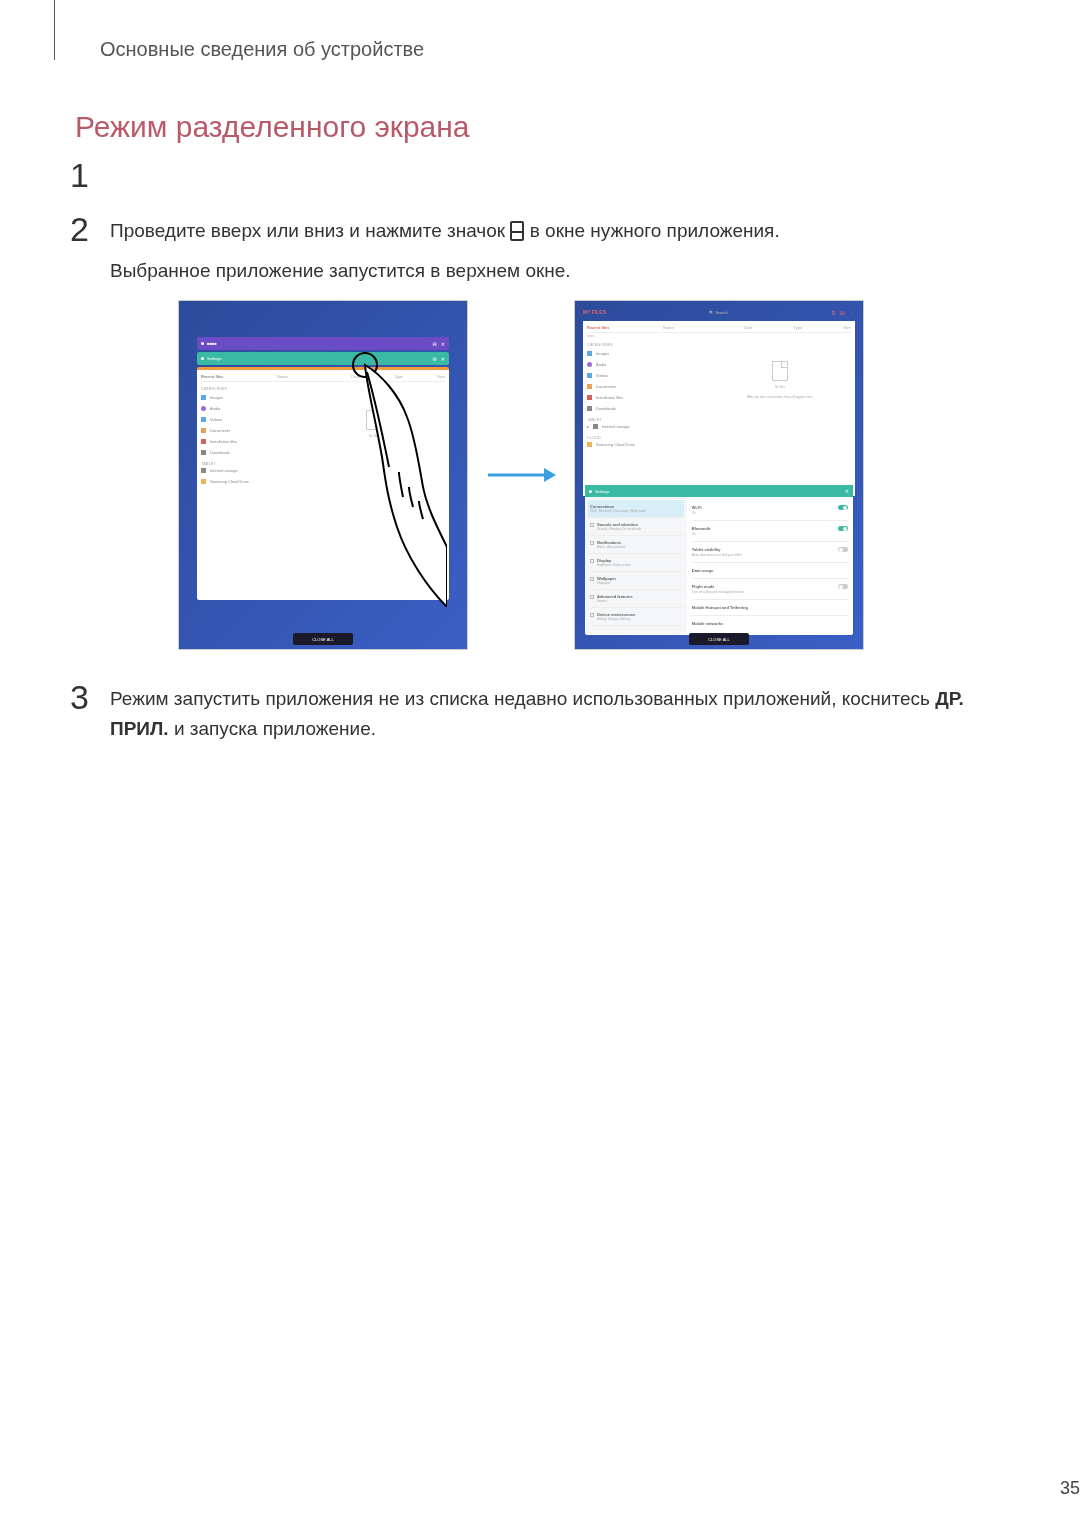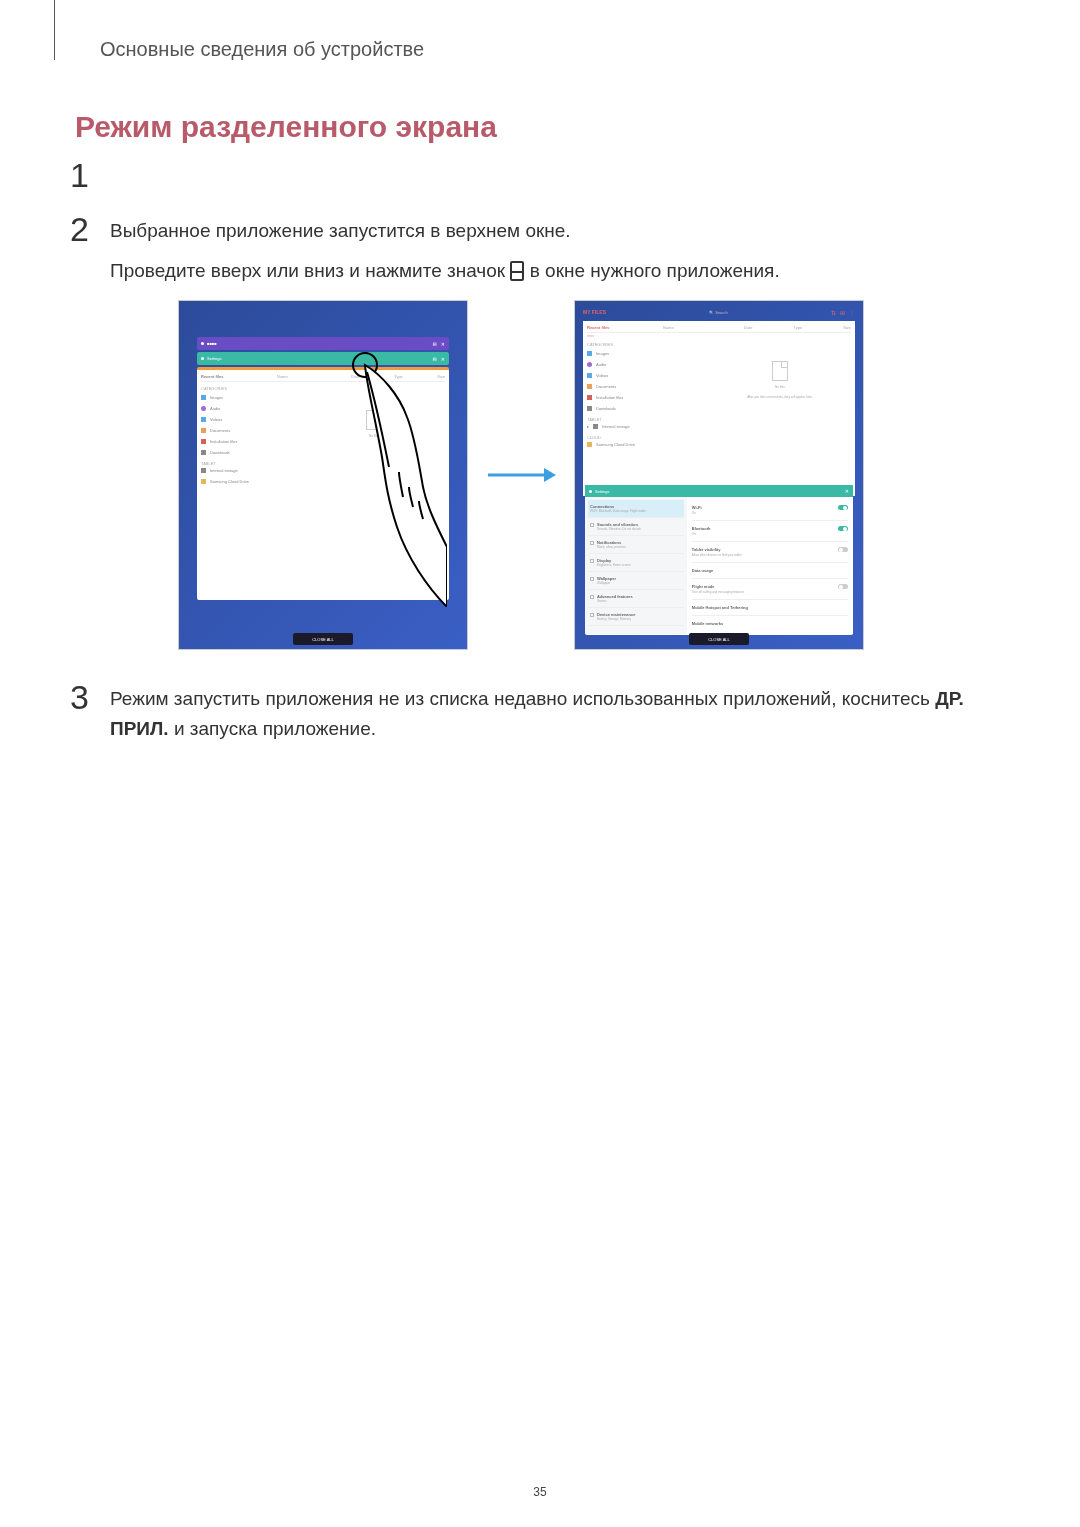--- a/index.html
+++ b/index.html
@@ -24,21 +24,21 @@
     left: 100px;
     top: 38px;
     font-size: 20px;
     color: #555;
   }
   .section-title {
     position: absolute;
     left: 75px;
     top: 110px;
     font-size: 30px;
-    font-weight: 700;
+    font-weight: 400;
     color: #b85a6a;
   }
   .step {
     position: absolute;
     left: 70px;
     right: 80px;
     display: flex;
     gap: 14px;
     font-size: 19px;
     line-height: 1.6;
@@ -238,46 +238,46 @@
   .r-title { font-size:4px; color:#666; font-weight:600;}
   .r-sub { font-size:3px; color:#aaa; margin-top:1px;}
   .toggle-on { width:10px; height:5px; background:#3ab9a5; border-radius:3px; position:relative;}
   .toggle-on::after{content:"";position:absolute;right:1px;top:0.5px;width:4px;height:4px;background:#fff;border-radius:50%;}
   .toggle-off { width:10px; height:5px; background:#ccc; border-radius:3px; position:relative;}
   .toggle-off::after{content:"";position:absolute;left:1px;top:0.5px;width:4px;height:4px;background:#fff;border-radius:50%;}
   .more-apps { position:absolute; top:-12px; right:4px; font-size:4px; color:#fff; display:flex; gap:4px; align-items:center;}
   .page-num {
     position:absolute;
     bottom:28px; left:0; right:0;
-    text-align:center;
-    font-size:12px;
+    text-align:right;
+    font-size:18px;
     color:#444;
   }
   .sec-label { font-size:4px; color:#aaa; margin:4px 0 2px;}
 </style>
 </head>
 <body>
 
 <div class="side-line"></div>
 <div class="page-header">Основные сведения об устройстве</div>
 <div class="section-title">Режим разделенного экрана</div>
 
 <div class="step step1">
   <div class="num">1</div>
 </div>
 
 <div class="step step2">
   <div class="num">2</div>
   <div class="text">
-    <p>Выбранное приложение запустится в верхнем окне.</p>
     <p>
       <span>Проведите вверх или вниз и нажмите значок </span>
       <span class="icon-split"></span>
       <span> в окне нужного приложения.</span>
     </p>
+    <p>Выбранное приложение запустится в верхнем окне.</p>
   </div>
 </div>
 
 <div class="illustration">
 
   <div class="screen">
     <div class="card-stack">
       <div class="card">
         <div class="card-bar-purple">
           <span class="card-dot"></span>

